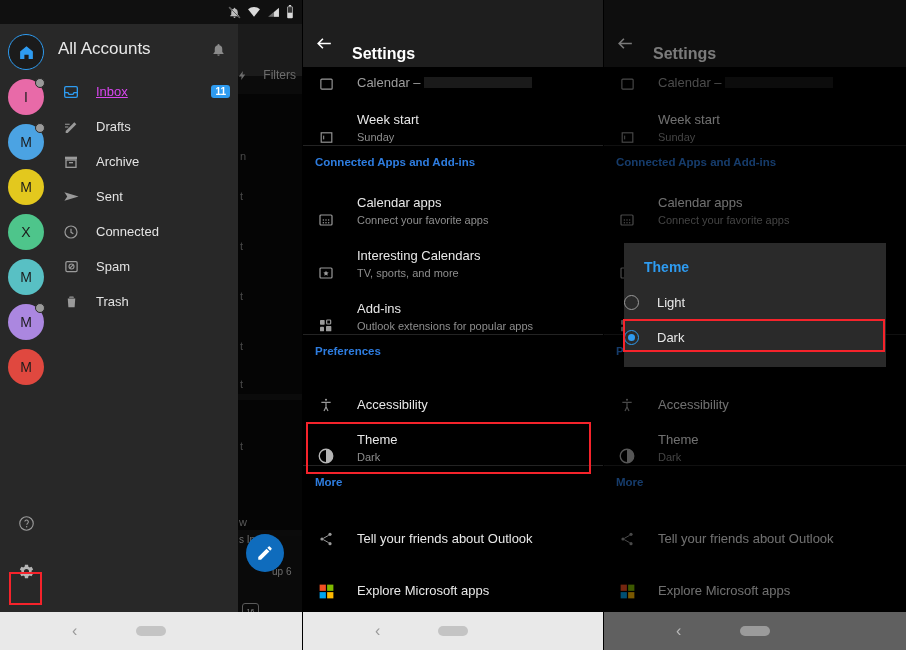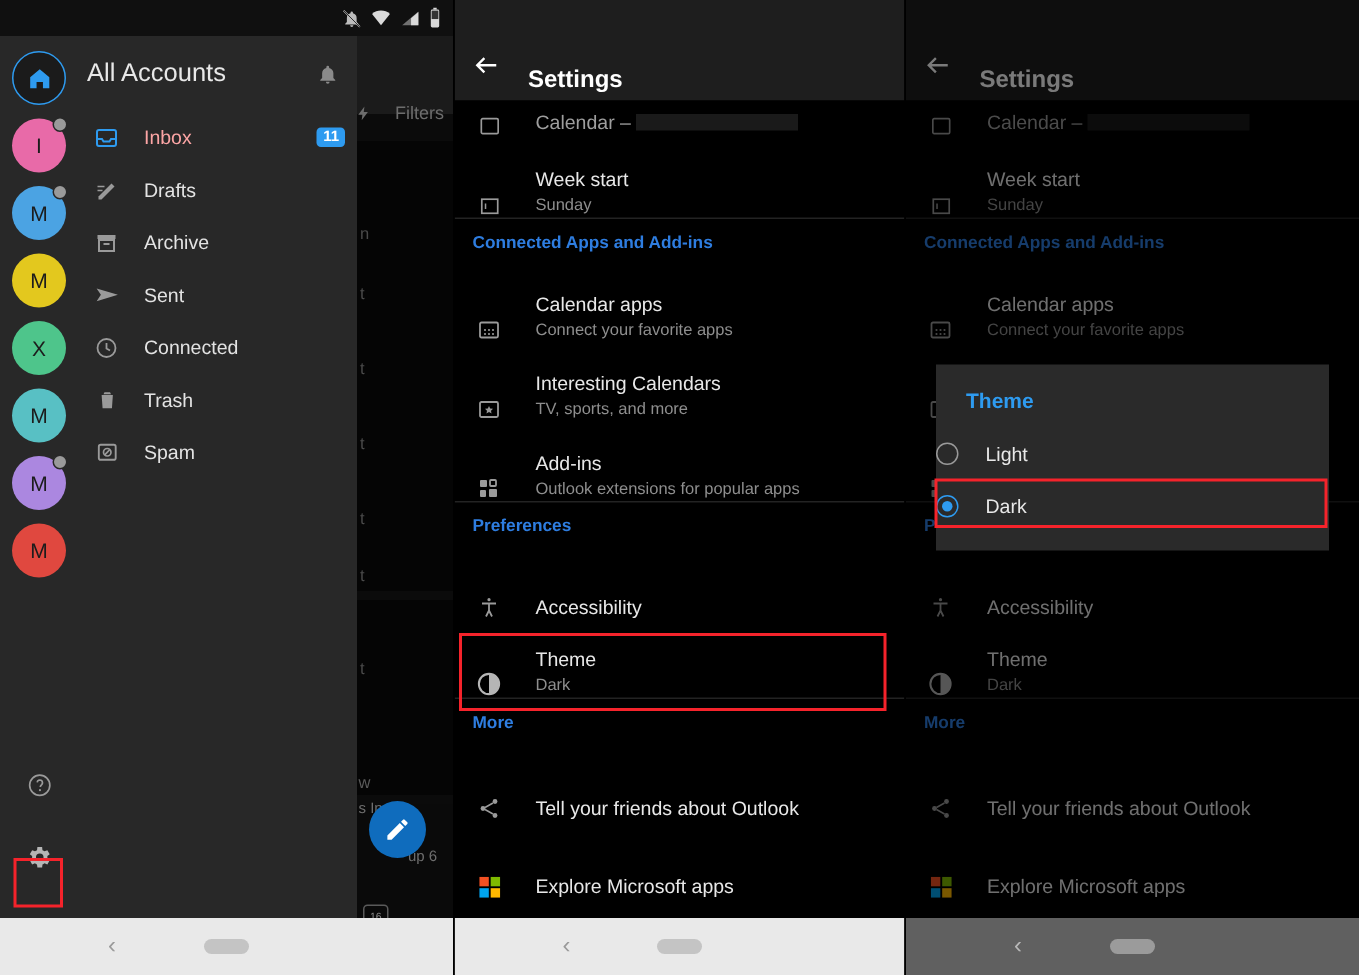--- a/index.html
+++ b/index.html
@@ -80,21 +80,21 @@
     display: flex; align-items: center; height: 50px; padding: 0 10px 0 6px;
   }
   .acct-title { color: #e8e8e8; font-size: 17px; flex: 1; }
   .bell-btn { width: 20px; height: 20px; display:flex; align-items:center; justify-content:center; }
 
   .folder {
     display: flex; align-items: center; height: 35px; padding-left: 8px; padding-right: 8px;
   }
   .folder .fico { width: 22px; display: flex; align-items: center; justify-content: center; }
   .folder .flabel { color: #e3e3e3; font-size: 13px; margin-left: 14px; flex: 1; }
-  .folder.active .flabel { color: #fca5a5; }
+  .folder.active .flabel { color: #d946ef; text-decoration: underline; }
   .badge {
     background: #2e9bf0; color: #fff; font-size: 10px; font-weight: bold;
     border-radius: 3px; padding: 1px 4px; min-width: 17px; text-align: center;
   }
   .drawer-foot { position: absolute; left: 0; bottom: 10px; width: 52px; }
   .foot-btn {
     width: 34px; height: 34px; margin: 0 auto 14px auto;
     display: flex; align-items: center; justify-content: center; position: relative;
   }
   .redbox-gear {
@@ -303,35 +303,35 @@
                 <circle cx="12" cy="12" r="9" fill="none" stroke="#9a9a9a" stroke-width="1.8"></circle>
                 <path d="M12 7v5.5l3.5 2" fill="none" stroke="#9a9a9a" stroke-width="1.8"></path>
               </svg>
           </span>
           <span class="flabel">Connected</span>
         </div>
 
         <div class="folder">
           <span class="fico">
             <svg width="15" height="15" viewBox="0 0 24 24">
-                <path d="M6 7h12l-1 14H7L6 7zM9 4h6l1 2H8z" fill="#9a9a9a"></path>
-              </svg>
-          </span>
-          <span class="flabel">Trash</span>
-        </div>
-
-        <div class="folder">
-          <span class="fico">
-            <svg width="15" height="15" viewBox="0 0 24 24">
                 <rect x="3" y="4" width="18" height="16" rx="2" fill="none" stroke="#9a9a9a" stroke-width="2"></rect>
                 <circle cx="12" cy="12" r="4" fill="none" stroke="#9a9a9a" stroke-width="1.8"></circle>
                 <path d="M9.3 14.7l5.4-5.4" stroke="#9a9a9a" stroke-width="1.8"></path>
               </svg>
           </span>
           <span class="flabel">Spam</span>
+        </div>
+
+        <div class="folder">
+          <span class="fico">
+            <svg width="15" height="15" viewBox="0 0 24 24">
+                <path d="M6 7h12l-1 14H7L6 7zM9 4h6l1 2H8z" fill="#9a9a9a"></path>
+              </svg>
+          </span>
+          <span class="flabel">Trash</span>
         </div>
       </div>
 
       <div class="drawer-foot">
         <div class="foot-btn">
           <svg width="17" height="17" viewBox="0 0 24 24">
               <circle cx="12" cy="12" r="9.5" fill="none" stroke="#9a9a9a" stroke-width="1.6"></circle>
               <path d="M9.6 9.2a2.5 2.5 0 114.2 2.2c-.9.8-1.3 1.2-1.3 2.2" fill="none" stroke="#9a9a9a" stroke-width="1.6"></path>
               <circle cx="12.2" cy="16.6" r="1" fill="#9a9a9a"></circle>
             </svg>

